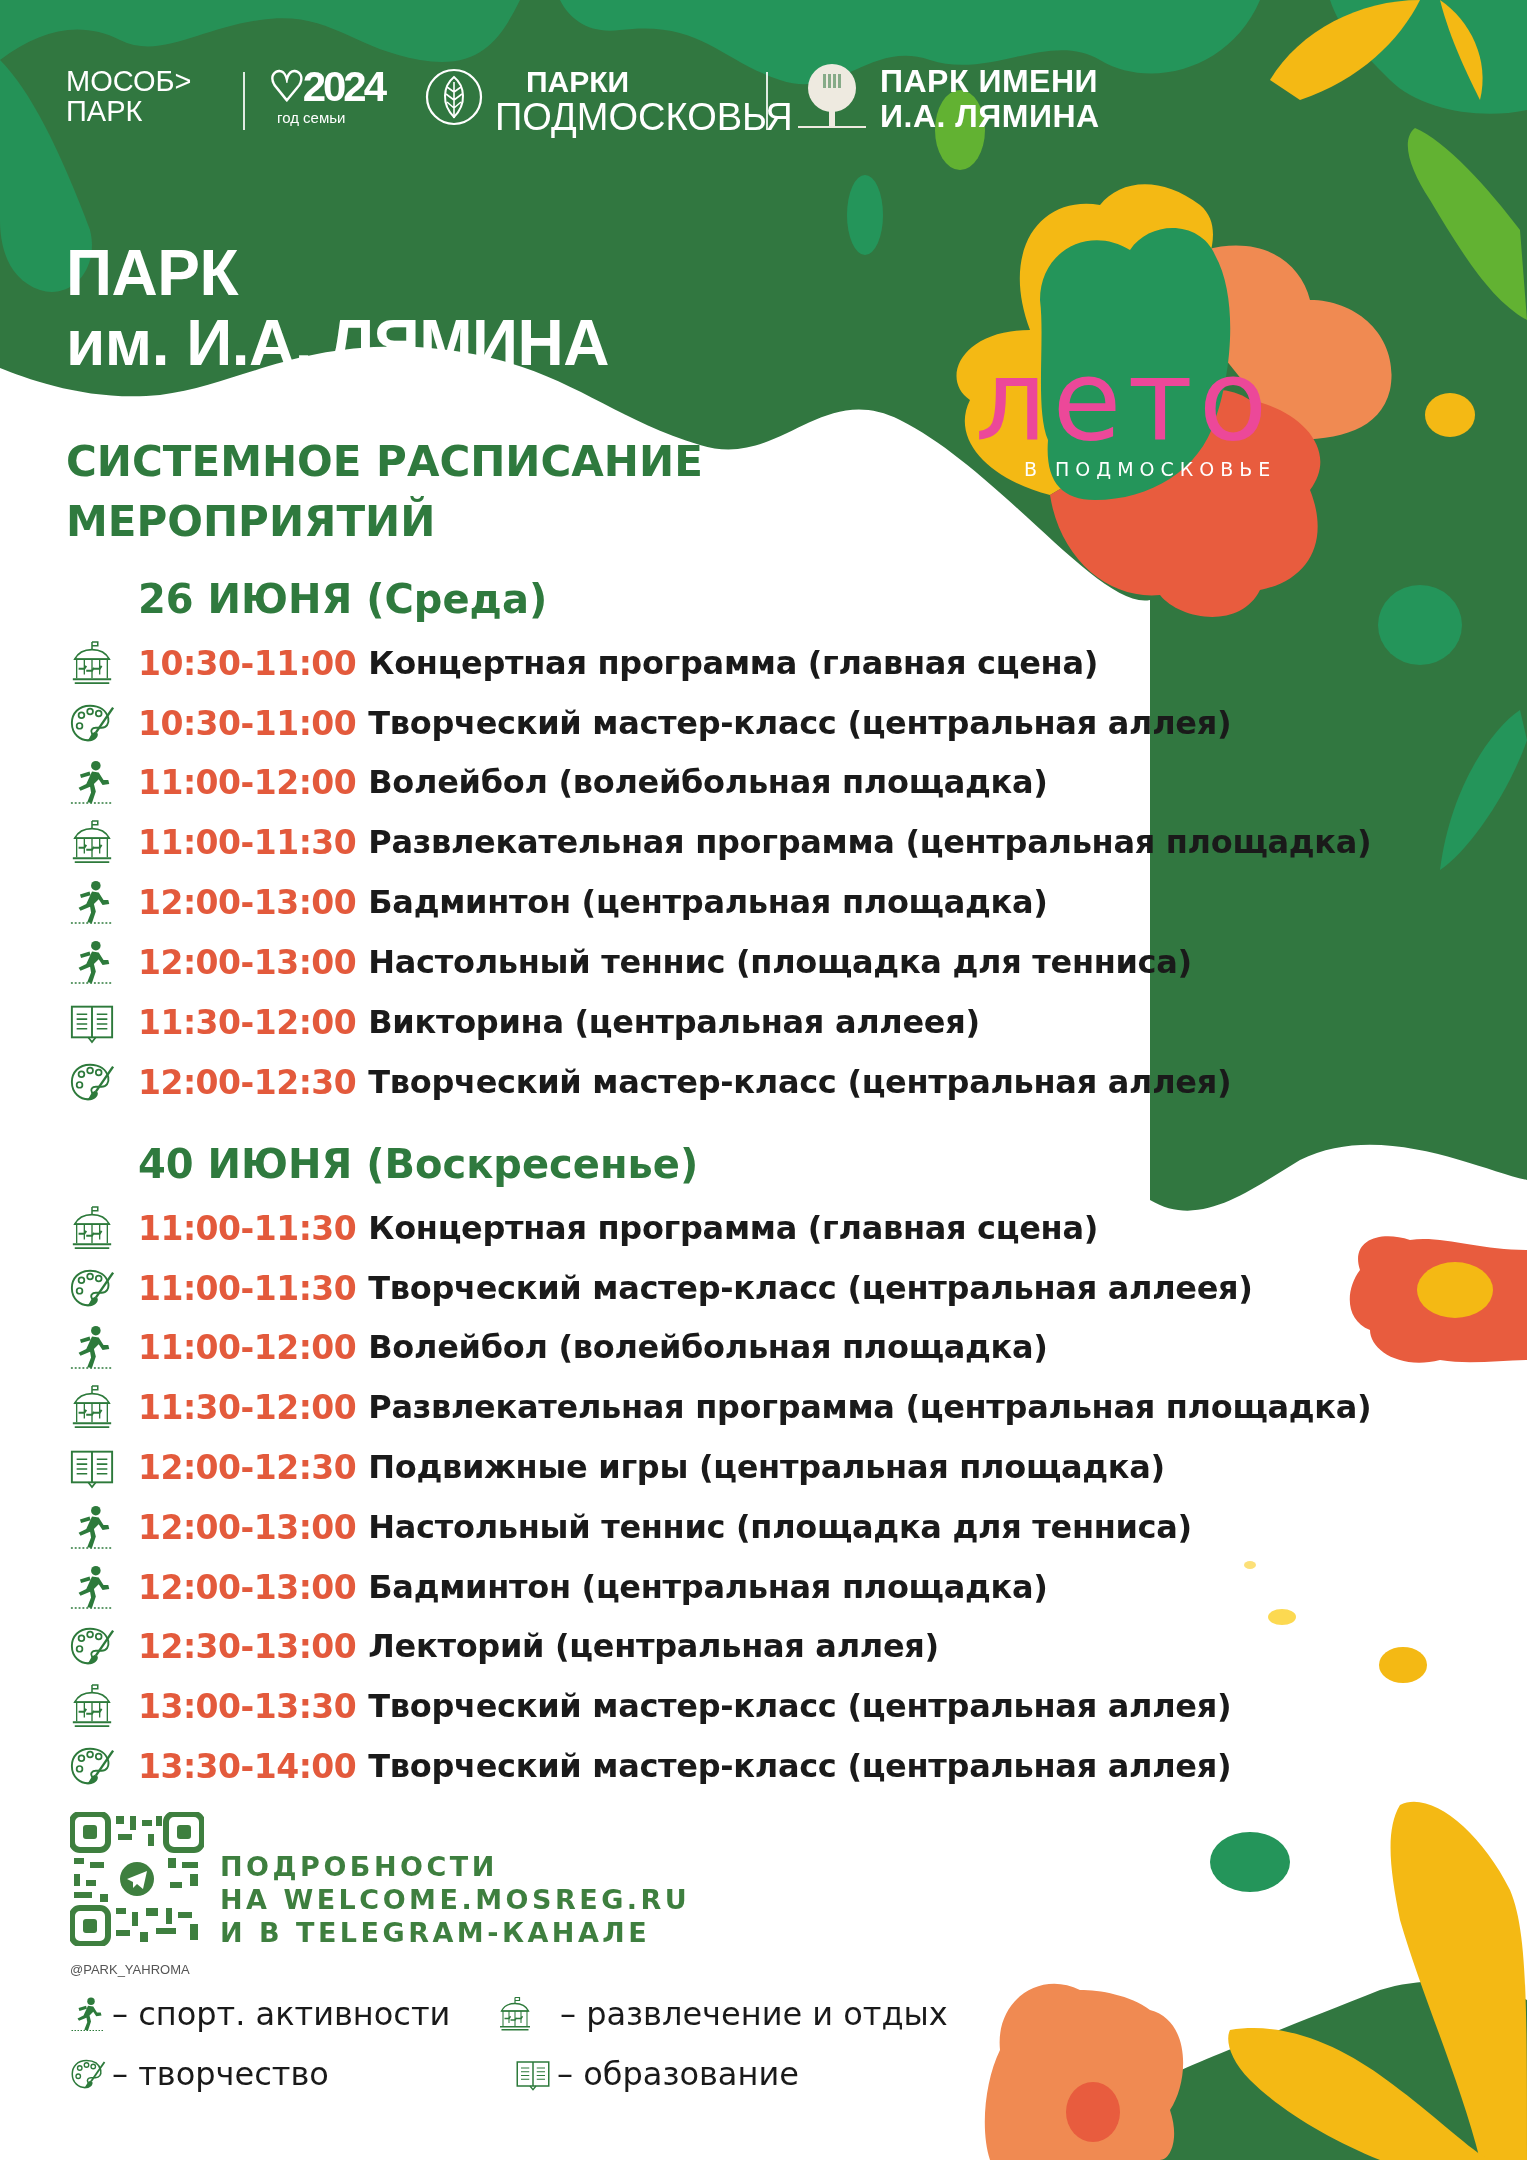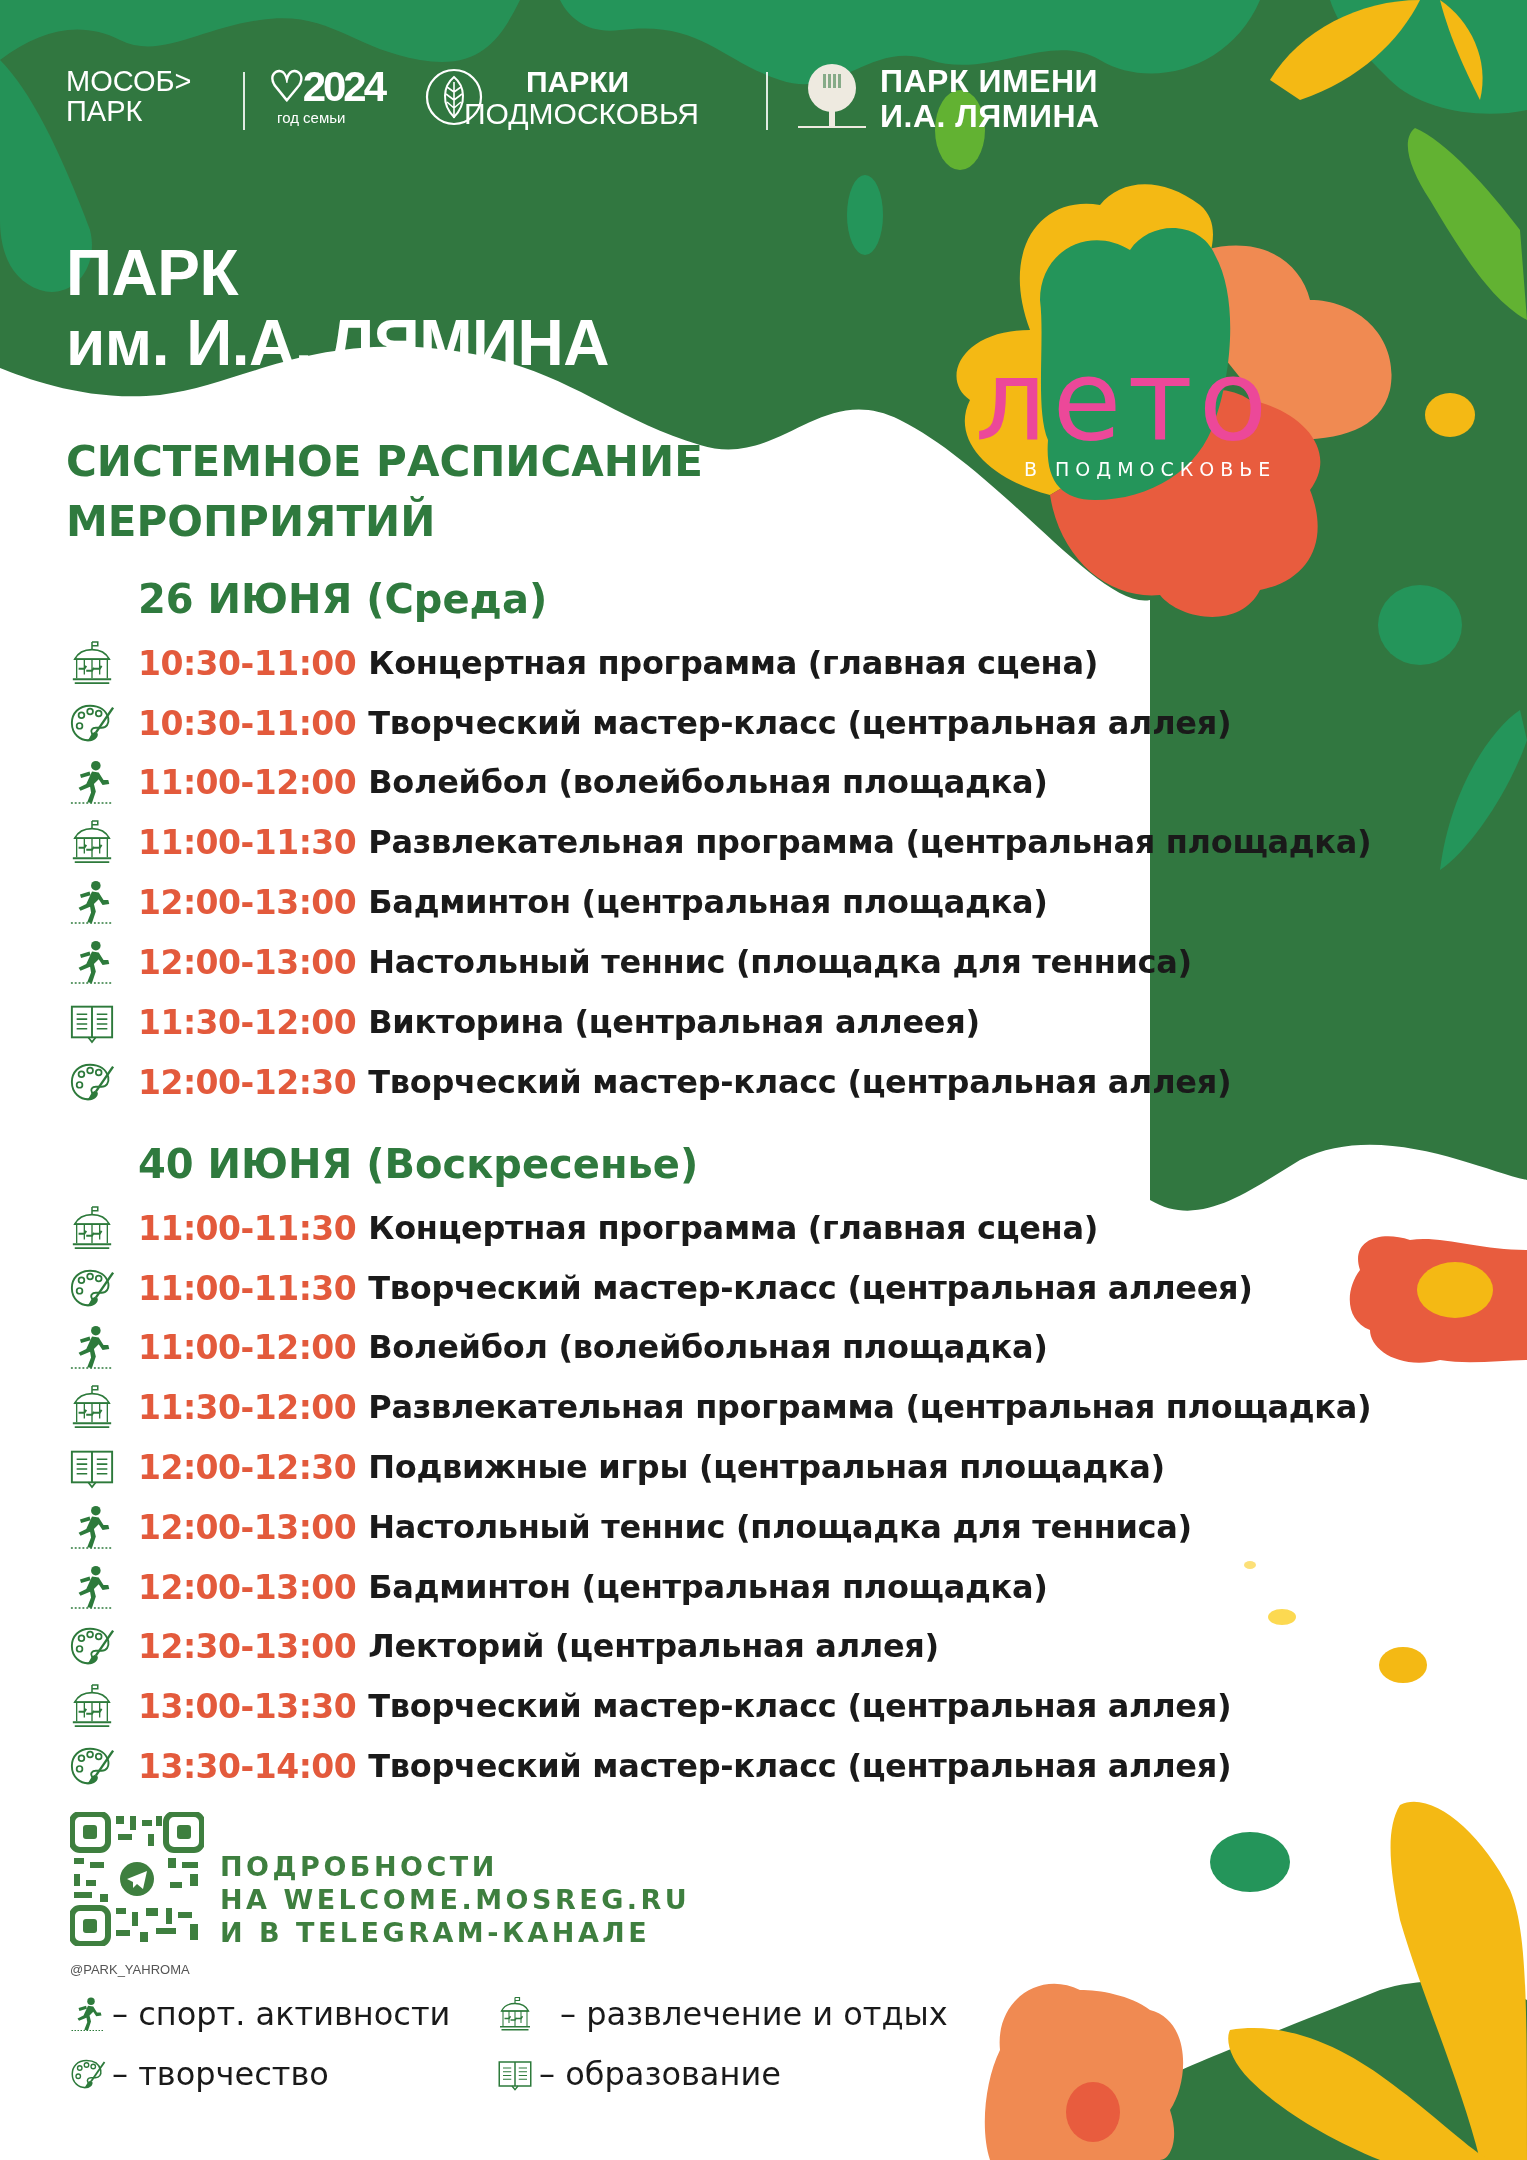--- a/index.html
+++ b/index.html
@@ -8,21 +8,21 @@
   .abs { position: absolute; }
   svg.bg { position: absolute; left: 0; top: 0; width: 1527px; height: 2160px; }
 
   
   .logo-text { color: #ffffff; font-family: "Liberation Sans", sans-serif; line-height: 1.05; }
   .mosobl { left: 66px; top: 66px; font-size: 29px; letter-spacing: 0px; }
   .vsep { width: 2px; background: rgba(255,255,255,0.85); }
   .year { left: 268px; top: 66px; font-size: 42px; font-weight: bold; letter-spacing: -3px; line-height: 1; }
   .year-sub { left: 277px; top: 110px; font-size: 15px; line-height: 1; }
   .parki-1 { left: 490px; top: 66px; font-size: 30px; font-weight: bold; margin-left: 36px; }
-  .parki-2 { left: 464px; top: 98px; font-size: 30px; }
+  .parki-2 { left: 495px; top: 98px; font-size: 38px; }
   .lyamin-logo { left: 880px; top: 64px; font-size: 32px; font-weight: bold; line-height: 1.08; letter-spacing: 0.5px; }
 
   
   .hero-title { left: 66px; top: 238px; color: #ffffff; font-family: "Liberation Sans", sans-serif; font-weight: bold; font-size: 64px; line-height: 70px; letter-spacing: -0.5px; }
 
   
   .section-title { left: 66px; top: 432px; color: #2f7a3e; font-family: "DejaVu Sans", sans-serif; font-weight: bold; font-size: 42px; line-height: 60px; }
 
   
   .day-head { color: #2f7a3e; font-family: "DejaVu Sans", sans-serif; font-weight: bold; font-size: 40px; line-height: 48px; }
@@ -404,20 +404,20 @@
   <span class="ltext">– развлечение и отдых</span>
 </div>
 <div class="legend-item" style="left:68px; top:2054px;">
   <span class="lico">
       <svg width="36" height="36">
         <use href="#ico-palette"></use>
       </svg>
     </span>
   <span class="ltext">– творчество</span>
 </div>
-<div class="legend-item" style="left:495px; top:2054px;justify-content:flex-end;">
+<div class="legend-item" style="left:513px; top:2054px;justify-content:flex-end;">
   <span class="lico">
       <svg width="36" height="36">
         <use href="#ico-book"></use>
       </svg>
     </span>
   <span class="ltext">– образование</span>
 </div>
 
 </body></html>

